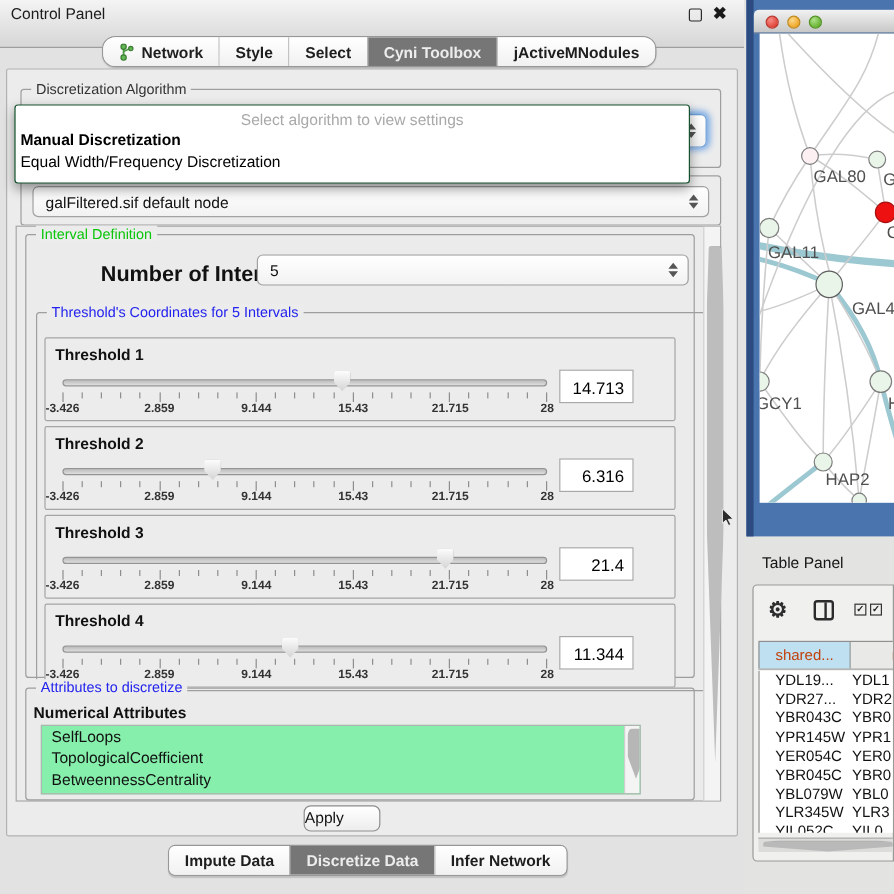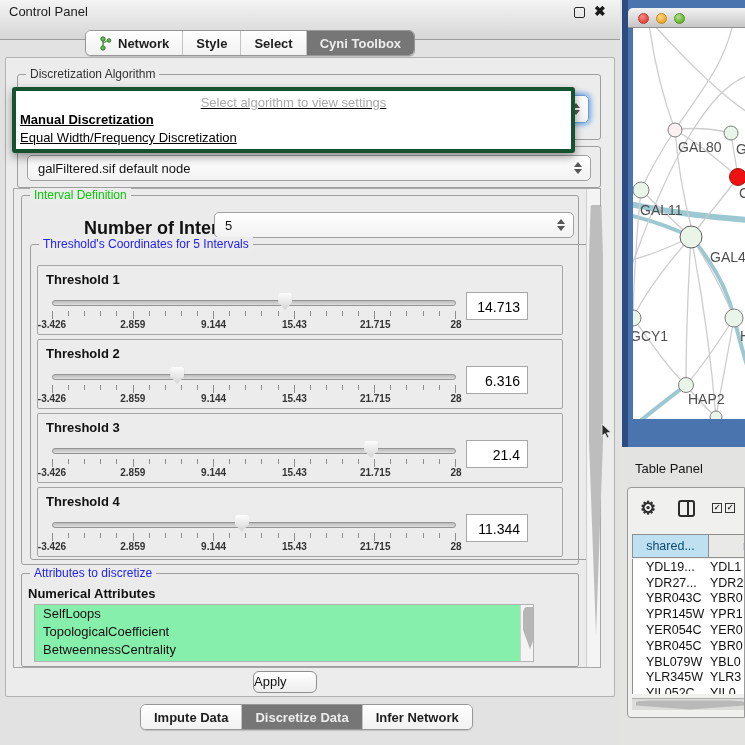--- a/index.html
+++ b/index.html
@@ -16,21 +16,21 @@
   #close-icon { position:absolute; left:594px; top:3px; font-size:14px; font-weight:bold; color:#1a1a1a; }
 
   
   .seg-group { position:absolute; display:flex; background:#fff; border:1px solid #979797;
     border-radius:6px; overflow:hidden; height:26px; align-items:stretch;
     box-shadow:0 1px 1px rgba(0,0,0,.15); }
   .seg { display:flex; align-items:center; padding:0 13px; font-size:13px; font-weight:bold;
     color:#1e1e1e; border-left:1px solid #c3c3c3; background:linear-gradient(#ffffff,#f1f1f1); }
   .seg:first-child { border-left:none; }
   .seg.active { background:#767676; color:#ededed; }
-  #top-tabs { left:85px; top:30px; }
+  #top-tabs { left:85px; top:30px;border-radius:11px; }
   #bottom-tabs { left:140px; top:704px; }
   .net-icon { width:13px; height:15px; margin-right:6px; }
 
   
   #content-panel { position:absolute; left:5px; top:57px; width:610px; height:640px;
     background:#ececec; border:1px solid #b2b2b2; border-radius:2px; }
 
   .group { position:absolute; border:1px solid #9e9e9e; border-radius:3px; }
   .gtitle { position:absolute; top:-8px; left:8px; padding:0 4px; background:#ececec;
     font-size:12px; color:#333; }
@@ -41,36 +41,36 @@
     border-radius:5px; display:flex; align-items:center; padding:0 10px; font-size:13px; color:#111; }
   .combo .spin { position:absolute; right:8px; top:50%; transform:translateY(-50%);
     display:flex; flex-direction:column; gap:2px; }
   .combo .spin i { width:0; height:0; border-left:4px solid transparent; border-right:4px solid transparent; }
   .combo .spin i.up { border-bottom:5px solid #555; }
   .combo .spin i.dn { border-top:5px solid #555; }
   .combo.focused { border-color:#6b9ed8; box-shadow:0 0 5px 2px rgba(96,156,227,.85); }
 
   
   #algo-popup { position:absolute; left:12px; top:87px; width:563px; height:66px; background:#fff;
-    border:4px solid #14532d; border-radius:3px; box-shadow:0 4px 10px rgba(0,0,0,.4); z-index:30;text-decoration:underline; }
+    border:1px solid #14532d; border-radius:3px; box-shadow:0 4px 10px rgba(0,0,0,.4); z-index:30; }
   #algo-popup .ph { display:block; text-align:center; font-size:13px; color:#a9a9a9; padding-top:4px; }
   #algo-popup .item { display:block; font-size:13px; color:#000; padding:2px 4px 1px 4px; }
   #algo-popup .item.bold { font-weight:bold; }
 
   
   #scrollarea { position:absolute; left:13px; top:188px; width:588px; height:480px;
     background:#ebebeb; border:1px solid #a8a8a8; }
   .vscroll { position:absolute; background:#f4f4f4; border-left:1px solid #cfcfcf; }
   .vscroll .thumb { position:absolute; left:2px; right:2px; background:#bdbdbd; border-radius:6px; }
 
   
   #interval-group { left:7px; top:6px; width:558px; height:370px; }
   #num-intervals-label { position:absolute; left:62px; top:22px; font-size:18px; font-weight:bold; color:#111; }
   #num-intervals-combo { left:192px; top:16px; width:360px; height:26px; }
-  #threshold-group { left:8px; top:48px; width:562px; height:316px; }
+  #threshold-group { left:8px; top:64px; width:562px; height:316px; }
 
   .tpanel { position:absolute; left:6px; width:526px; height:70px; background:#ececec;
     border:1px solid #a5a5a5; border-radius:2px; }
   .tpanel .t-label { position:absolute; left:8px; top:6px; font-size:13px; font-weight:bold; color:#111; }
   .slider { position:absolute; left:14px; top:0; width:404px; height:70px; }
   .track { position:absolute; left:0; top:34px; width:404px; height:6px; border-radius:3px;
     background:linear-gradient(#bcbcbc,#dedede); border:1px solid #949494; }
   .thumb { position:absolute; top:27px; width:14px; height:17px;
     background:linear-gradient(#fdfdfd,#d4d4d4);
     clip-path:polygon(12% 0,88% 0,100% 12%,100% 55%,50% 100%,0 55%,0 12%);
@@ -117,21 +117,21 @@
     background:#f0f0ee; border:1px solid #9a9a9a; border-radius:4px 0 0 4px; }
   #tp-toolbar { position:absolute; left:0; top:0; width:100%; height:44px; }
   #gear-icon { position:absolute; left:12px; top:9px; font-size:18px; color:#2d2d2d; font-weight:bold; }
   #columns-icon { position:absolute; left:50px; top:12px; width:17px; height:17px;
     border:2px solid #2b2b2b; border-radius:3px; }
   #columns-icon:before { content:""; position:absolute; left:50%; top:0; bottom:0; width:2px; background:#2b2b2b; }
   .cb-icon { position:absolute; top:15px; width:10px; height:10px; border:1.5px solid #333;
     font-size:8px; line-height:8px; text-align:center; color:#222; font-weight:bold; }
   #tp-header { position:absolute; left:4px; top:46px; right:0; height:24px; display:flex;
     border-top:1px solid #8f8f8f; border-bottom:1px solid #8f8f8f; }
-  .hcell { font-size:12.5px; color:#0c4a6e; display:flex; align-items:center; }
+  .hcell { font-size:12.5px; color:#c2410c; display:flex; align-items:center; }
   .hcell.c1 { width:77px; background:#bfe0f1; border-left:1px solid #8f8f8f; border-right:1px solid #8f8f8f;
     justify-content:center; }
   .hcell.c2 { flex:1; background:#e9e9e7; justify-content:flex-end; padding-right:0px;
     overflow:hidden; }
   .hcell.c2 span { margin-right:-6px; }
   #tp-rows { position:absolute; left:4px; top:71px; right:0; height:135px; overflow:hidden;
     background:#fff; border-left:1px solid #8f8f8f; }
   .trow { display:flex; height:15.8px; align-items:center; }
   .trow .c1 { width:77px; padding-left:13px; font-size:12.5px; color:#111; white-space:nowrap; }
   .trow .c2 { flex:1; font-size:12.5px; color:#111; white-space:nowrap; overflow:hidden; }
@@ -165,20 +165,23 @@
       <span>Network</span>
     </div>
     <div class="seg">
       <span>Style</span>
     </div>
     <div class="seg">
       <span>Select</span>
     </div>
     <div class="seg active">
       <span>Cyni Toolbox</span>
+    </div>
+    <div class="seg">
+      <span>jActiveMNodules</span>
     </div>
   </div>
 
   <div id="content-panel"></div>
 
   <div class="group" style="left:17px; top:74px; width:584px; height:66px;">
     <span class="gtitle">Discretization Algorithm</span>
     <div class="combo focused" style="left:9px; top:20px; width:562px; height:28px;">
       <span class="spin">
           <i class="up"></i>

